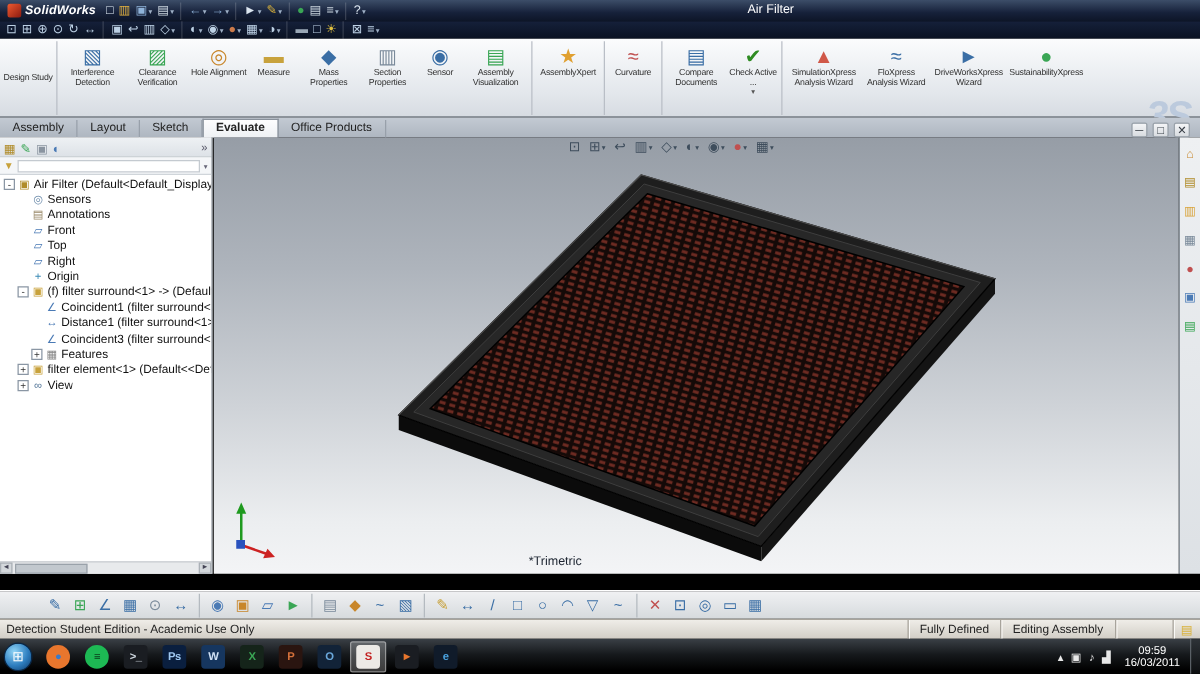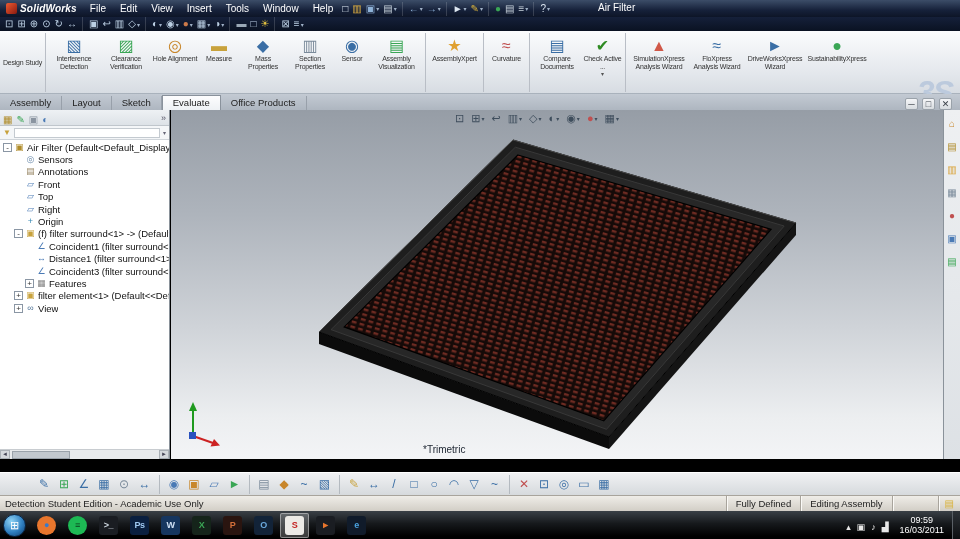--- a/index.html
+++ b/index.html
@@ -37,21 +37,21 @@
 .rbtn .lbl{letter-spacing:-.2px}
 .rbtn .dd{font-size:6px;color:#555;margin-top:1px}
 .rbtn.text-only{justify-content:center;padding-top:0}
 .rbtn.sep-after{border-right:1px solid #b9bec6;margin-right:2px;padding-right:2px;border-radius:0}
 .w36{width:36px}.w42{width:42px}.w44{width:44px}.w46{width:46px}.w48{width:48px}.w50{width:50px}.w52{width:52px}.w54{width:54px}.w56{width:56px}.w62{width:62px}
 .logo-3s{position:absolute;right:8px;top:43px;font-size:32px;font-weight:bold;font-style:italic;color:#bccadd;letter-spacing:-2px}
 
 
 .tabrow{position:absolute;top:94px;left:0;width:960px;height:16px;background:linear-gradient(#c3cad3,#aeb6c0);display:flex;align-items:flex-end}
 .cmd-tab{font-size:9.5px;color:#222;padding:1px 10px 2px 10px;border-right:1px solid #98a0aa;cursor:default}
-.cmd-tab.active{background:linear-gradient(#fdfdfe,#eef1f4);border:1px solid #8a929c;border-bottom:0;font-weight:normal}
+.cmd-tab.active{background:linear-gradient(#fdfdfe,#eef1f4);border:1px solid #8a929c;border-bottom:0;font-weight:bold}
 .win-ctrls{margin-left:auto;display:flex;gap:4px;padding-right:8px;align-items:center}
 .win-ctrl{font-size:9px;color:#3a4048;width:13px;height:12px;display:flex;align-items:center;justify-content:center;background:linear-gradient(#f4f5f7,#d8dce0);border:1px solid #9aa2aa;border-radius:2px}
 
 
 .main{position:absolute;top:110px;left:0;width:960px;height:349px}
 
 .left-panel{position:absolute;left:0;top:0;width:170px;height:100%;background:#fff;border-right:1px solid #8a929a;display:flex;flex-direction:column}
 .panel-toolbar{height:16px;background:linear-gradient(#eef1f4,#dde2e7);border-bottom:1px solid #c0c6cc;display:flex;align-items:center;padding:0 3px;gap:3px}
 .panel-tab .g{font-size:10px;color:var(--icon-color,#667)}
 .panel-chevron{margin-left:auto;font-size:9px;color:#556}
@@ -119,30 +119,20 @@
 </head>
 <body>
 
 <div id="screen">
 
   <div class="titlebar">
     <div class="logo">
       <span class="logo-mark"></span>
       <span class="logo-text">SolidWorks</span>
     </div>
-    <div class="menus">
-
-    <span class="menu-item">File</span>
-        <span class="menu-item">Edit</span>
-        <span class="menu-item">View</span>
-        <span class="menu-item">Insert</span>
-        <span class="menu-item">Tools</span>
-        <span class="menu-item">Window</span>
-        <span class="menu-item">Help</span>
-      </div>
     <div class="tb-row">
 
         <span class="tb-icon" style="--icon-color: #dce6f0;">
           <span class="g">□</span>
 
         </span>
 
         <span class="tb-icon" style="--icon-color: #e0b040;">
           <span class="g">▥</span>
 

